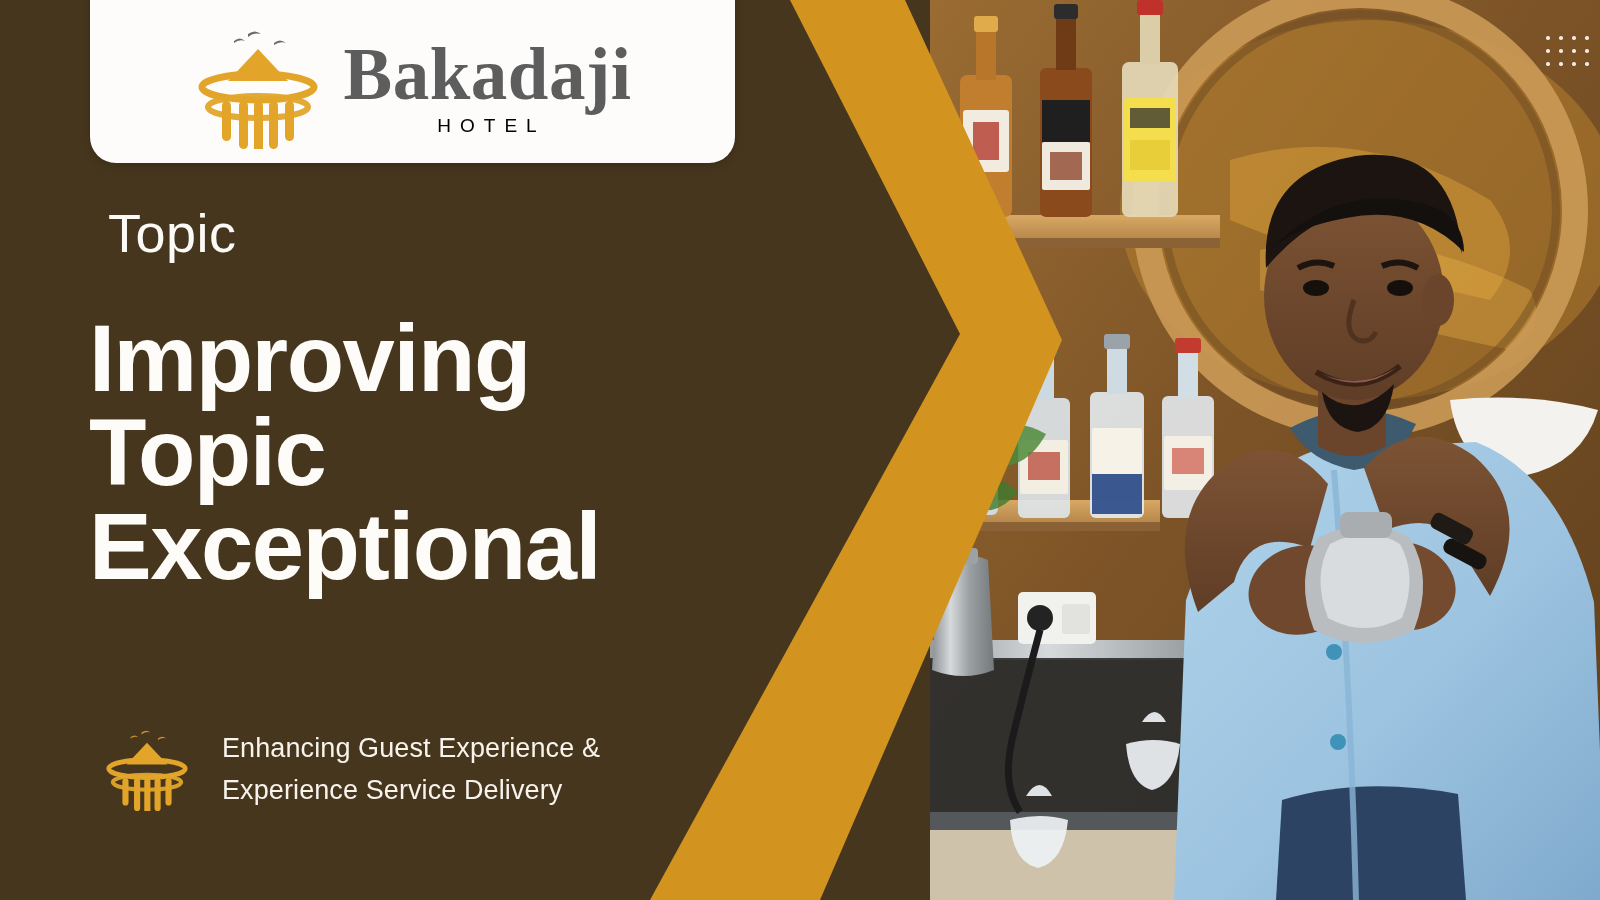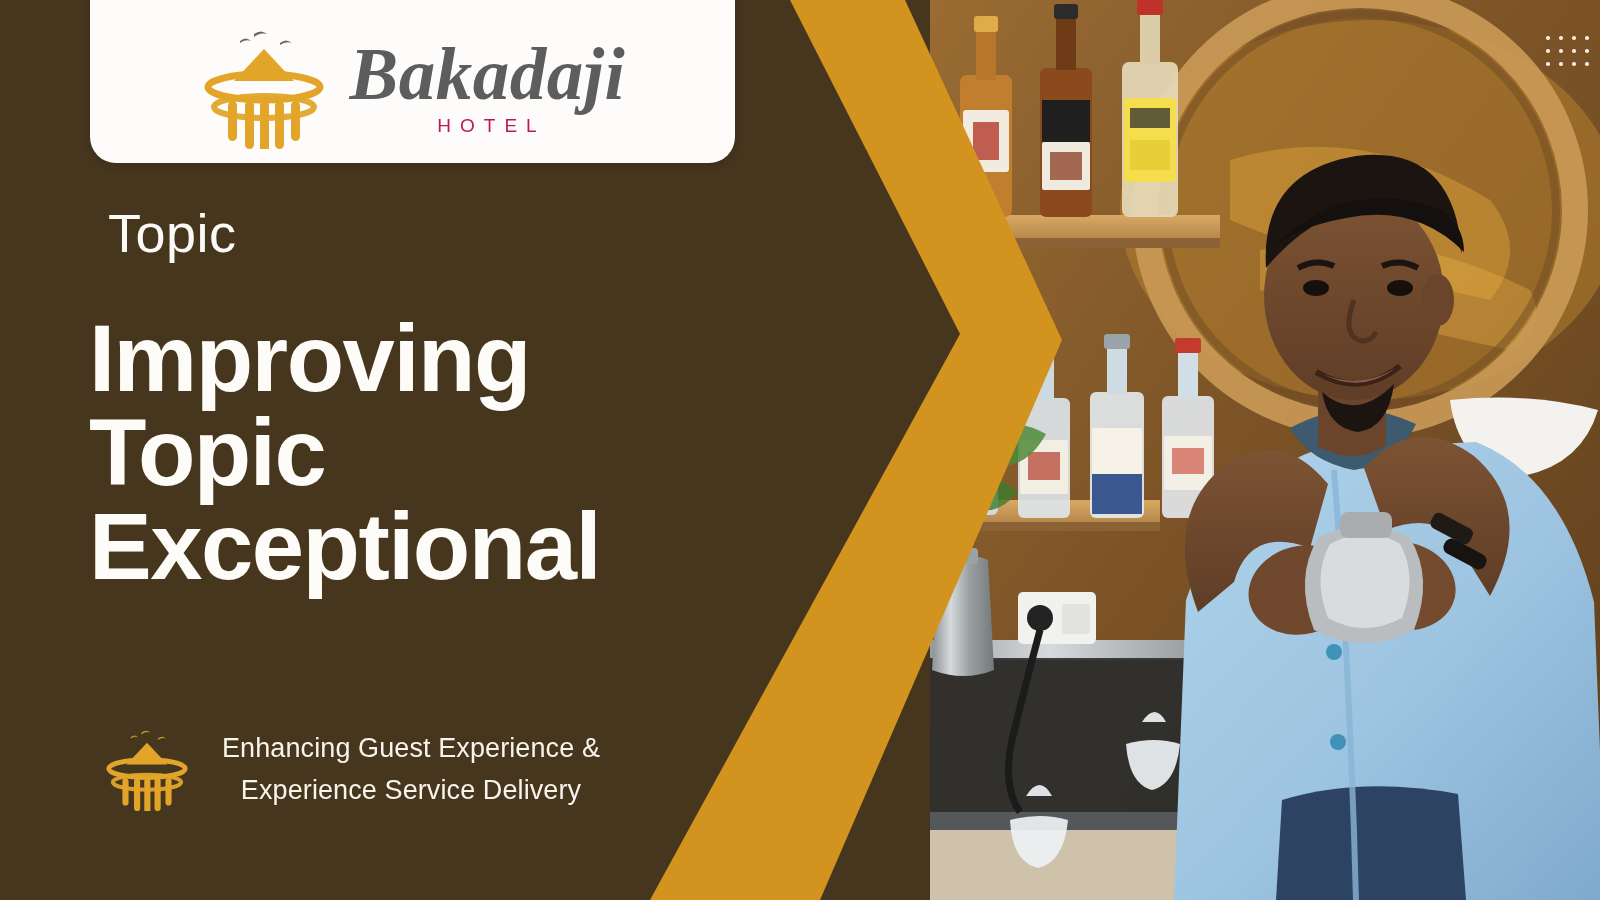--- a/index.html
+++ b/index.html
@@ -49,26 +49,26 @@
     justify-content:center;
     padding-bottom:14px;
     box-shadow:0 2px 10px rgba(0,0,0,0.18);
   }
   .logo-row { display:flex; align-items:center; gap:22px; }
   .logo-mark { width:128px; height:120px; flex:none; }
   .logo-type { display:flex; flex-direction:column; align-items:center; }
   .brand-name {
     font-family:"Liberation Serif", serif;
     font-size:73px; line-height:0.92;
-    font-weight:700; font-style:italic;
+    font-weight:700; 
     color:#5d5d5d; letter-spacing:0.5px;
   }
   .brand-sub {
     font-size:19px; letter-spacing:9px;
-    color:#be185d; font-weight:400;
+    color:#000000; font-weight:400;
     margin-top:6px; padding-left:8px;
   }
 
   
   .eyebrow {
     position:absolute; left:108px; top:206px;
     font-size:54px; font-weight:300;
     color:#fcfaf6; letter-spacing:0.5px;
     line-height:1;
   }
@@ -83,21 +83,20 @@
 
   .subtitle-row {
     position:absolute; left:100px; top:728px;
     display:flex; align-items:center; gap:28px;
   }
   .sub-mark { width:94px; height:82px; flex:none; }
   .subtitle {
     font-size:27px; font-weight:400;
     color:#f8f4ec; line-height:1.55;
     letter-spacing:0.1px;
-    text-align:center;
   }
   .subtitle span { display:block; }
 
   
   .dot-grid {
     position:absolute; right:6px; top:32px;
     display:grid;
     grid-template-columns:repeat(4, 13px);
     grid-auto-rows:13px;
     gap:0;

